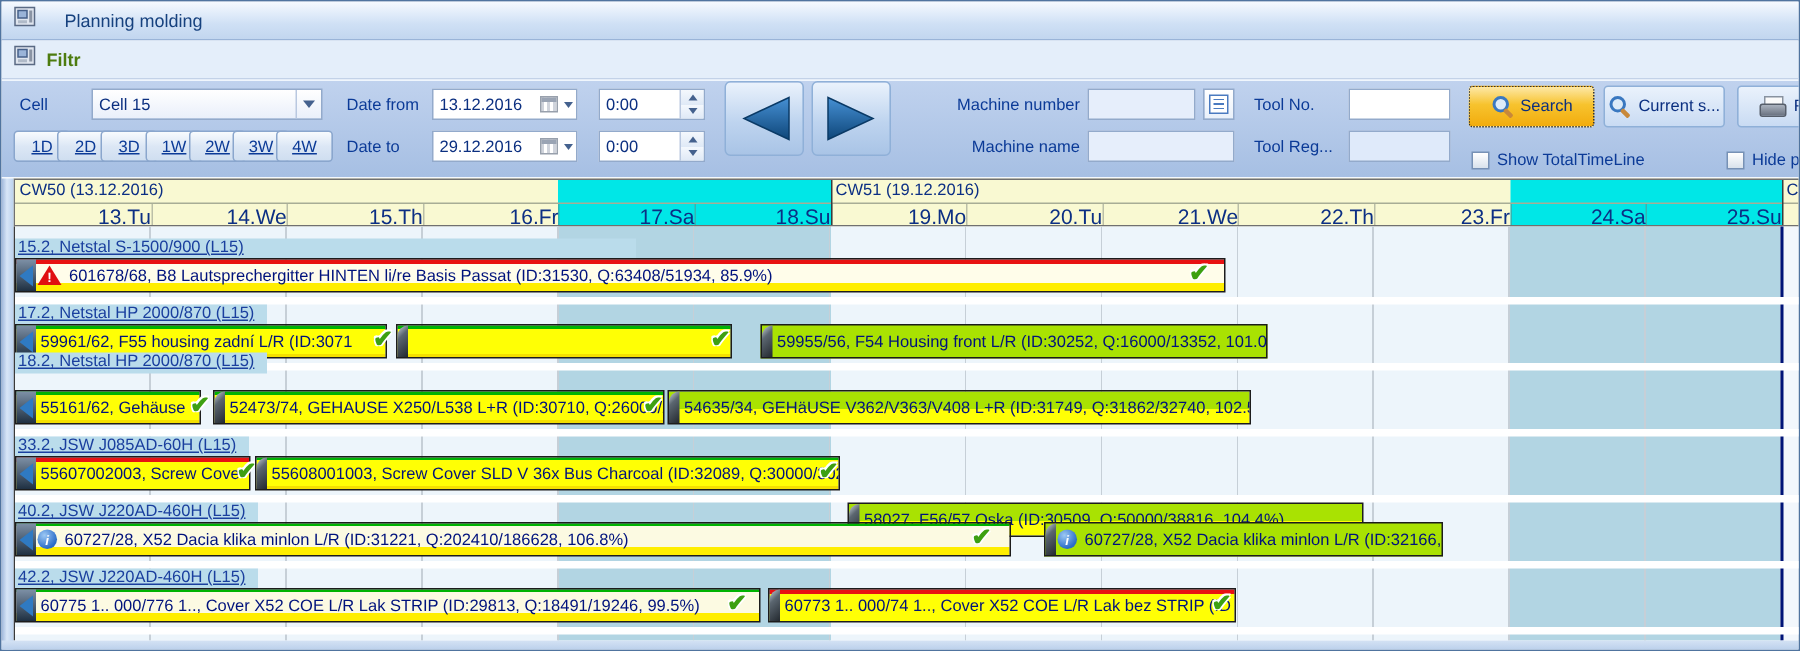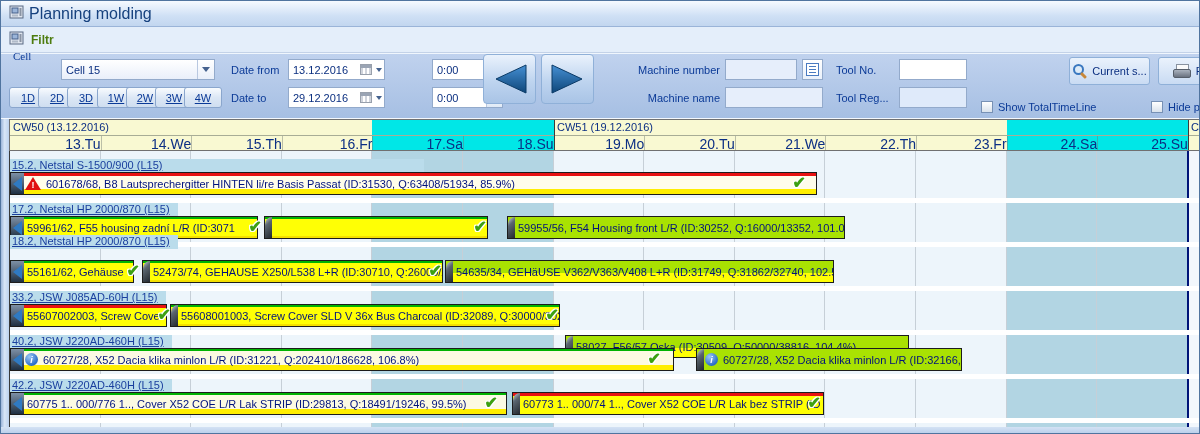--- a/index.html
+++ b/index.html
@@ -3,21 +3,21 @@
 <meta charset="utf-8">
 <style>
   html,body{margin:0;padding:0;background:#eee;}
   #screen{position:relative;width:1200px;height:434px;overflow:hidden;
     font-family:"Liberation Sans",sans-serif;background:#fff;
     border:1px solid #50749f;box-sizing:border-box;}
   
   .titlebar{position:absolute;left:0;top:0;width:1200px;height:25px;
     background:linear-gradient(#f6faff,#cfe0f5 60%,#c2d6ef);border-bottom:1px solid #9ab4d8;
     display:flex;align-items:center;}
-  .titletext{color:#16417e;font-size:16px;margin-left:4px;}
+  .titletext{color:#16417e;font-size:12px;margin-left:18px;}
   .menubar{position:absolute;left:0;top:26px;width:1200px;height:25px;
     background:#e4eefa;border-bottom:1px solid #c3d2e8;display:flex;align-items:center;}
   .menutext{color:#4d7c0f;font-size:12px;font-weight:bold;margin-left:6px;}
   .appicon{margin-left:8px;flex:none;}
   .panel{position:absolute;left:0;top:52px;width:1200px;height:66px;
     background:linear-gradient(#c0d2ee,#a6bfe3);border-top:1px solid #f0f6fd;border-bottom:1px solid #f4f8fd;box-sizing:border-box;}
   .frameL{position:absolute;left:0;top:118px;width:8px;height:316px;
     background:linear-gradient(90deg,#9db6da,#d8e6f7 45%,#bcd2ee);}
   .frameB{position:absolute;left:0;top:426px;width:1200px;height:8px;
     background:linear-gradient(#d4e2f4,#b4cbe9);}
@@ -30,21 +30,21 @@
   .dd{justify-content:space-between;background:linear-gradient(#ffffff,#e9effa);}
   .ddbtn{width:16px;align-self:stretch;display:flex;align-items:center;justify-content:center;border-left:1px solid #b9c8e0;}
   .tri-dn{width:0;height:0;border-left:4px solid transparent;border-right:4px solid transparent;border-top:5px solid #44618e;}
   .tri-up{width:0;height:0;border-left:3px solid transparent;border-right:3px solid transparent;border-bottom:4px solid #44618e;}
   .tri-dn.s{border-left-width:3px;border-right-width:3px;border-top-width:4px;}
   .zoombtn{position:absolute;width:38px;height:21px;box-sizing:border-box;border:1px solid #8aa6cd;border-radius:3px;
     background:linear-gradient(#f8fbfe,#dce7f5 50%,#cfdef0);color:#0b3a97;font-size:11px;
     display:flex;align-items:center;justify-content:center;text-decoration:underline;}
   .navbtn{position:absolute;width:53px;height:50px;border:1px solid #8fb0d8;border-radius:4px;box-sizing:border-box;
     background:linear-gradient(#eaf2fc,#bed4ef 55%,#a9c4e6);display:flex;align-items:center;justify-content:center;}
-  .spin{display:flex;margin-left:33px;}
+  .spin{display:flex;}
   .spincol{width:15px;align-self:stretch;border-left:1px solid #b9c8e0;display:flex;flex-direction:column;}
   .spincol span{flex:1;display:flex;align-items:center;justify-content:center;background:linear-gradient(#f4f8fd,#dfe9f6);}
   .calico{width:12px;height:11px;border:1px solid #98a0ac;box-sizing:border-box;margin-right:2px;
     background:linear-gradient(#9aa4b4 0 3px,rgba(0,0,0,0) 3px),repeating-linear-gradient(90deg,#d0d4dc 0 2px,#ffffff 2px 4px);}
   .pushbtn{position:absolute;height:28px;box-sizing:border-box;border:1px solid #8fb0d8;border-radius:3px;
     background:linear-gradient(#eaf2fc,#c9dbf3);display:flex;align-items:center;justify-content:center;
     color:#0b2f80;font-size:11px;gap:5px;}
   .pushbtn.gold{background:linear-gradient(#fde8a6,#f7c32e 45%,#f2ac0e);border:1px dotted #333;}
   .mag{width:15px;height:15px;position:relative;flex:none;}
   .mag::before{content:"";position:absolute;width:7px;height:7px;border:2px solid #3a78c0;border-radius:50%;
@@ -130,21 +130,21 @@
           <rect x="3" y="4" width="6" height="5" fill="#9ab4d8" stroke="#47618a"></rect>
           <rect x="10.5" y="4" width="2" height="8" fill="#8a94a4"></rect>
           <rect x="3" y="10.5" width="6" height="2" fill="#b0bac8"></rect>
         </svg>
     </span>
     <span class="menutext">Filtr</span>
   </div>
 
   <div class="panel"></div>
 
-  <span class="flabel" style="left:12px;top:49px;font-family:Liberation Serif, serif;">Cell</span>
+  <span class="flabel" style="left:12px;top:63px;">Cell</span>
   <div class="field dd" style="left:60px;top:58px;width:154px;">
     <span class="val">Cell 15</span>
     <span class="ddbtn">
         <span class="tri-dn"></span>
       </span>
   </div>
 
   <div class="zoombtn" style="left:8px;top:86px;">1D</div>
   <div class="zoombtn" style="left:37px;top:86px;">2D</div>
   <div class="zoombtn" style="left:66px;top:86px;">3D</div>
@@ -222,20 +222,24 @@
     <span class="iclist"></span>
   </div>
   <span class="flabel" style="left:600px;top:91px;width:119px;text-align:right;display:inline-block;">Machine name</span>
   <input class="field" style="left: 724px; top: 86px; width: 98px; padding-left: 4px;" readonly="">
 
   <span class="flabel" style="left:835px;top:63px;">Tool No.</span>
   <input class="field white" style="left: 898px; top: 58px; width: 68px; padding-left: 4px;" readonly="">
   <span class="flabel" style="left:835px;top:91px;">Tool Reg...</span>
   <input class="field" style="left: 898px; top: 86px; width: 68px; padding-left: 4px; background: rgb(223, 234, 250);" readonly="">
 
+  <div class="pushbtn gold" style="left:978px;top:56px;width:84px;">
+    <span class="mag"></span>
+    <span>Search</span>
+  </div>
   <div class="pushbtn" style="left:1068px;top:56px;width:81px;">
     <span class="mag"></span>
     <span>Current s...</span>
   </div>
   <div class="pushbtn" style="left:1157px;top:56px;width:60px;">
     <span class="printer"></span>
     <span>P</span>
   </div>
 
   <span class="cb" style="left:980px;top:100px;"></span>

